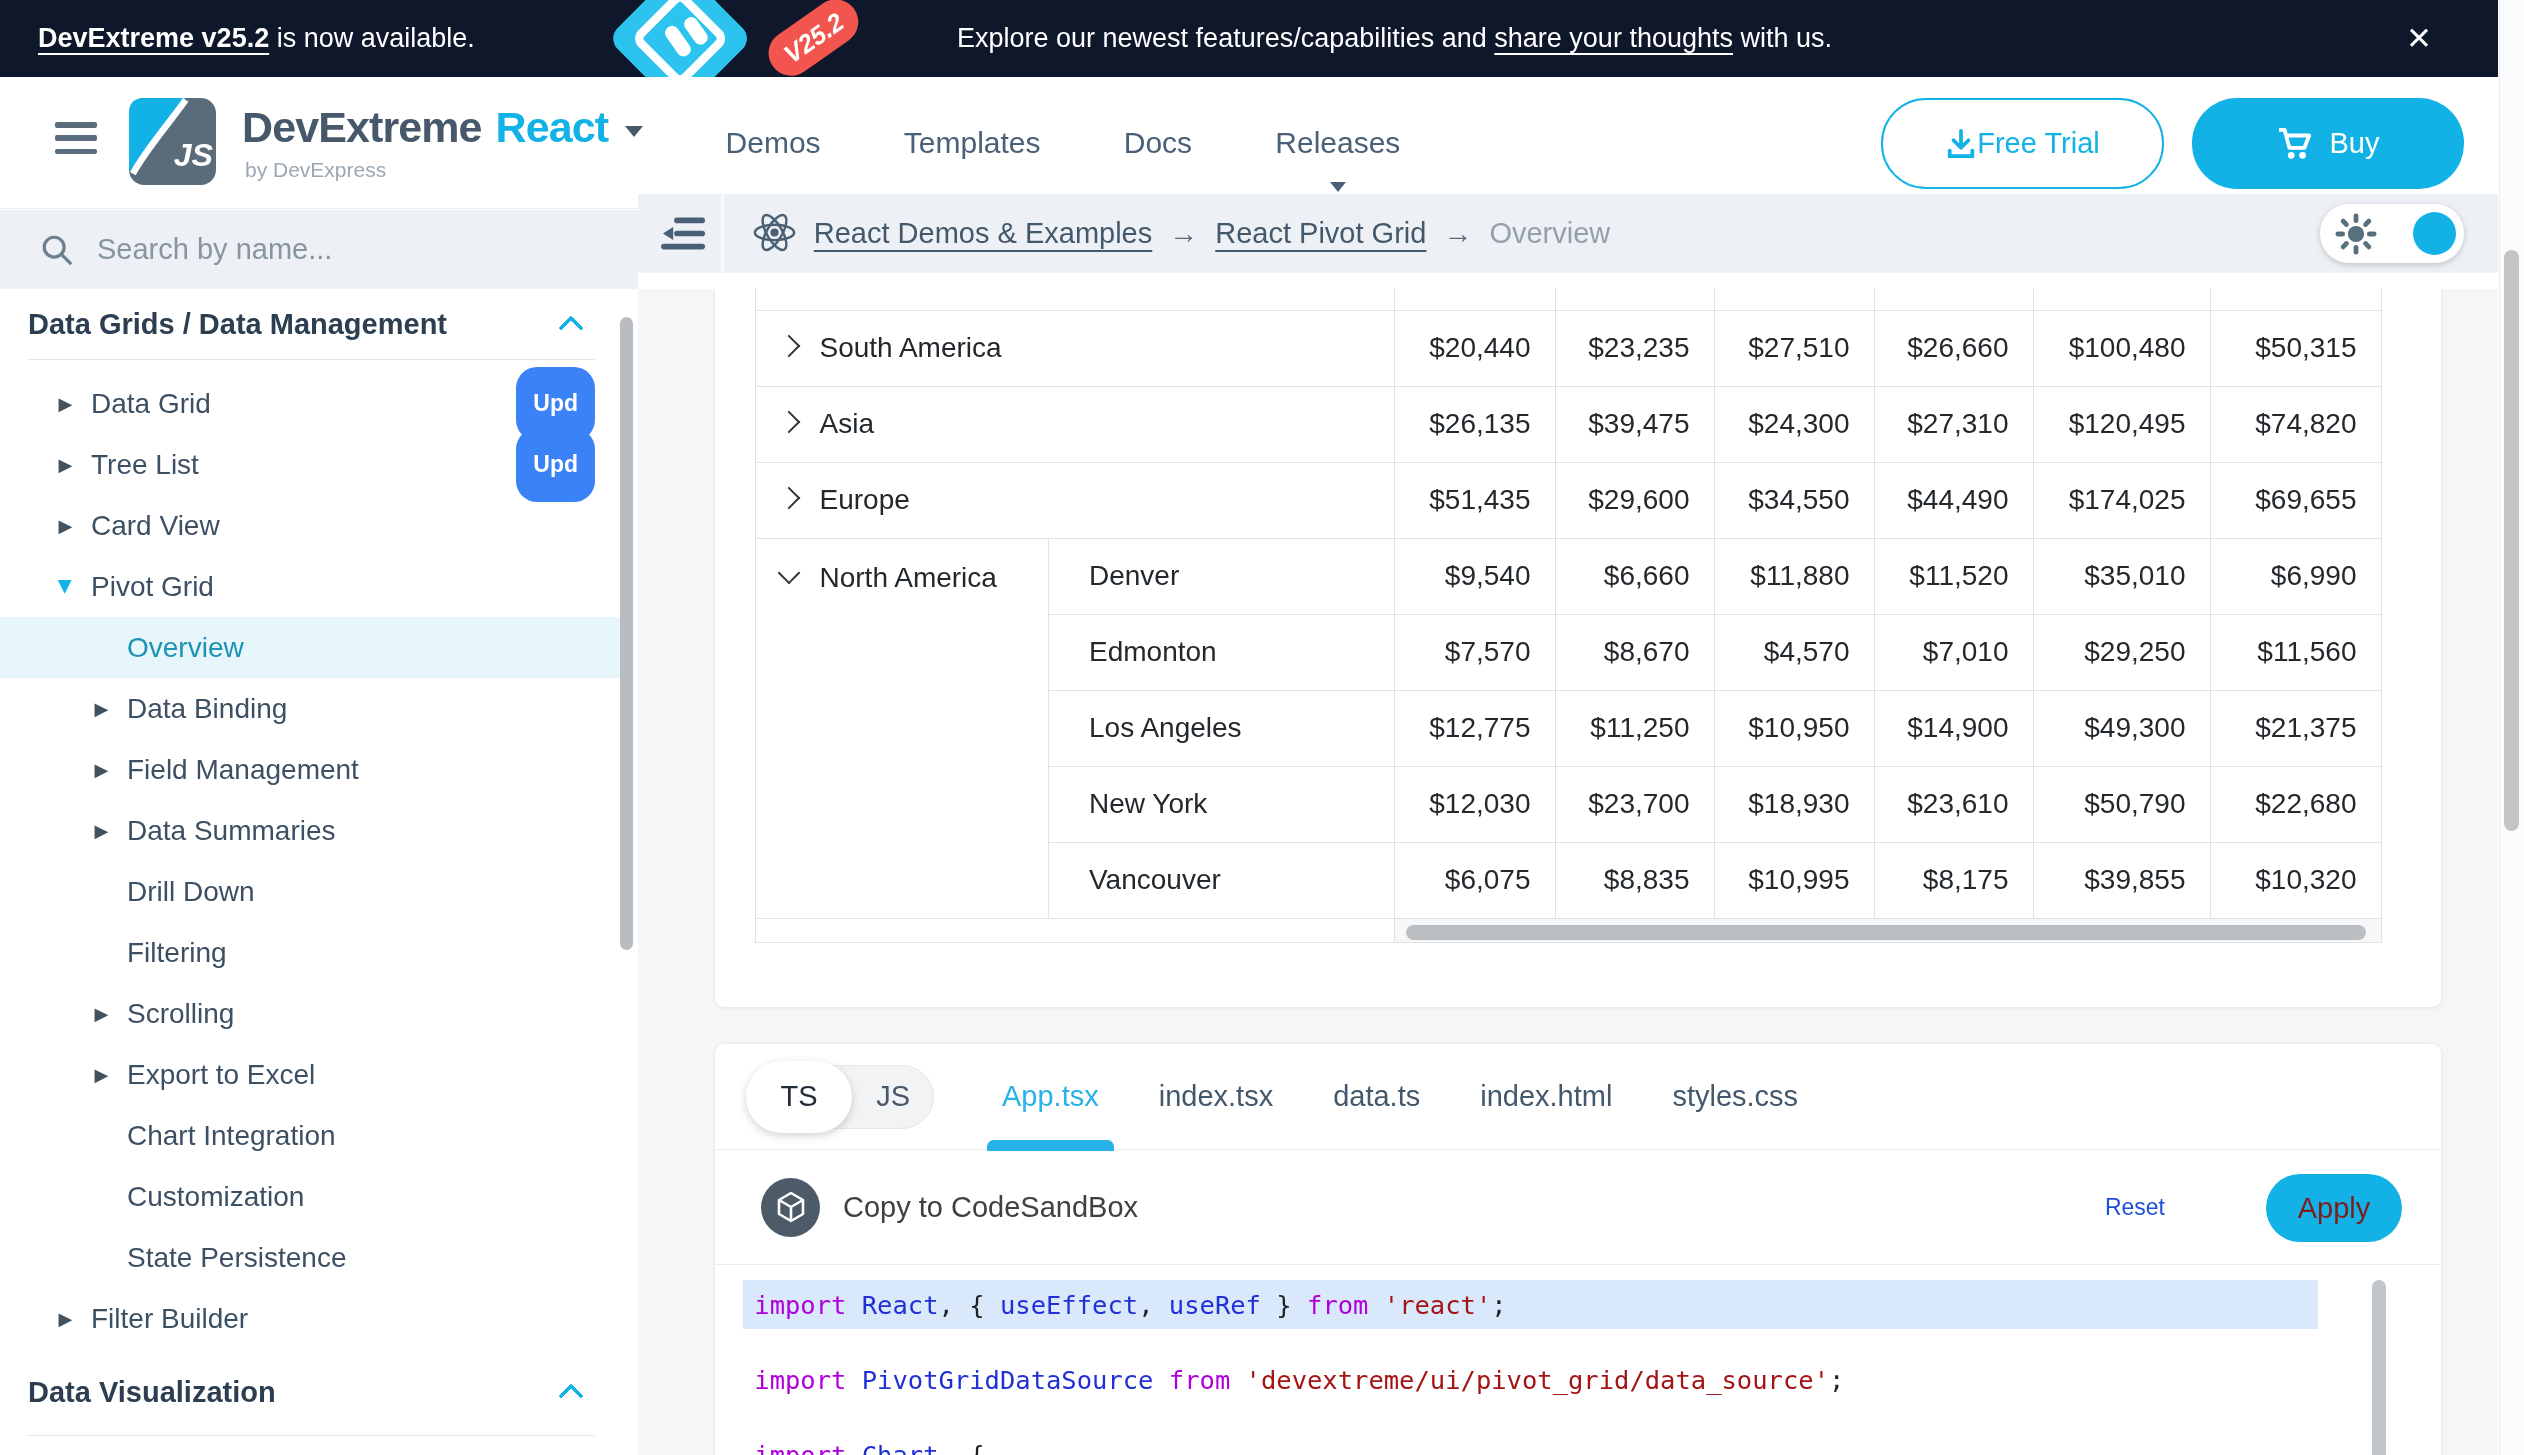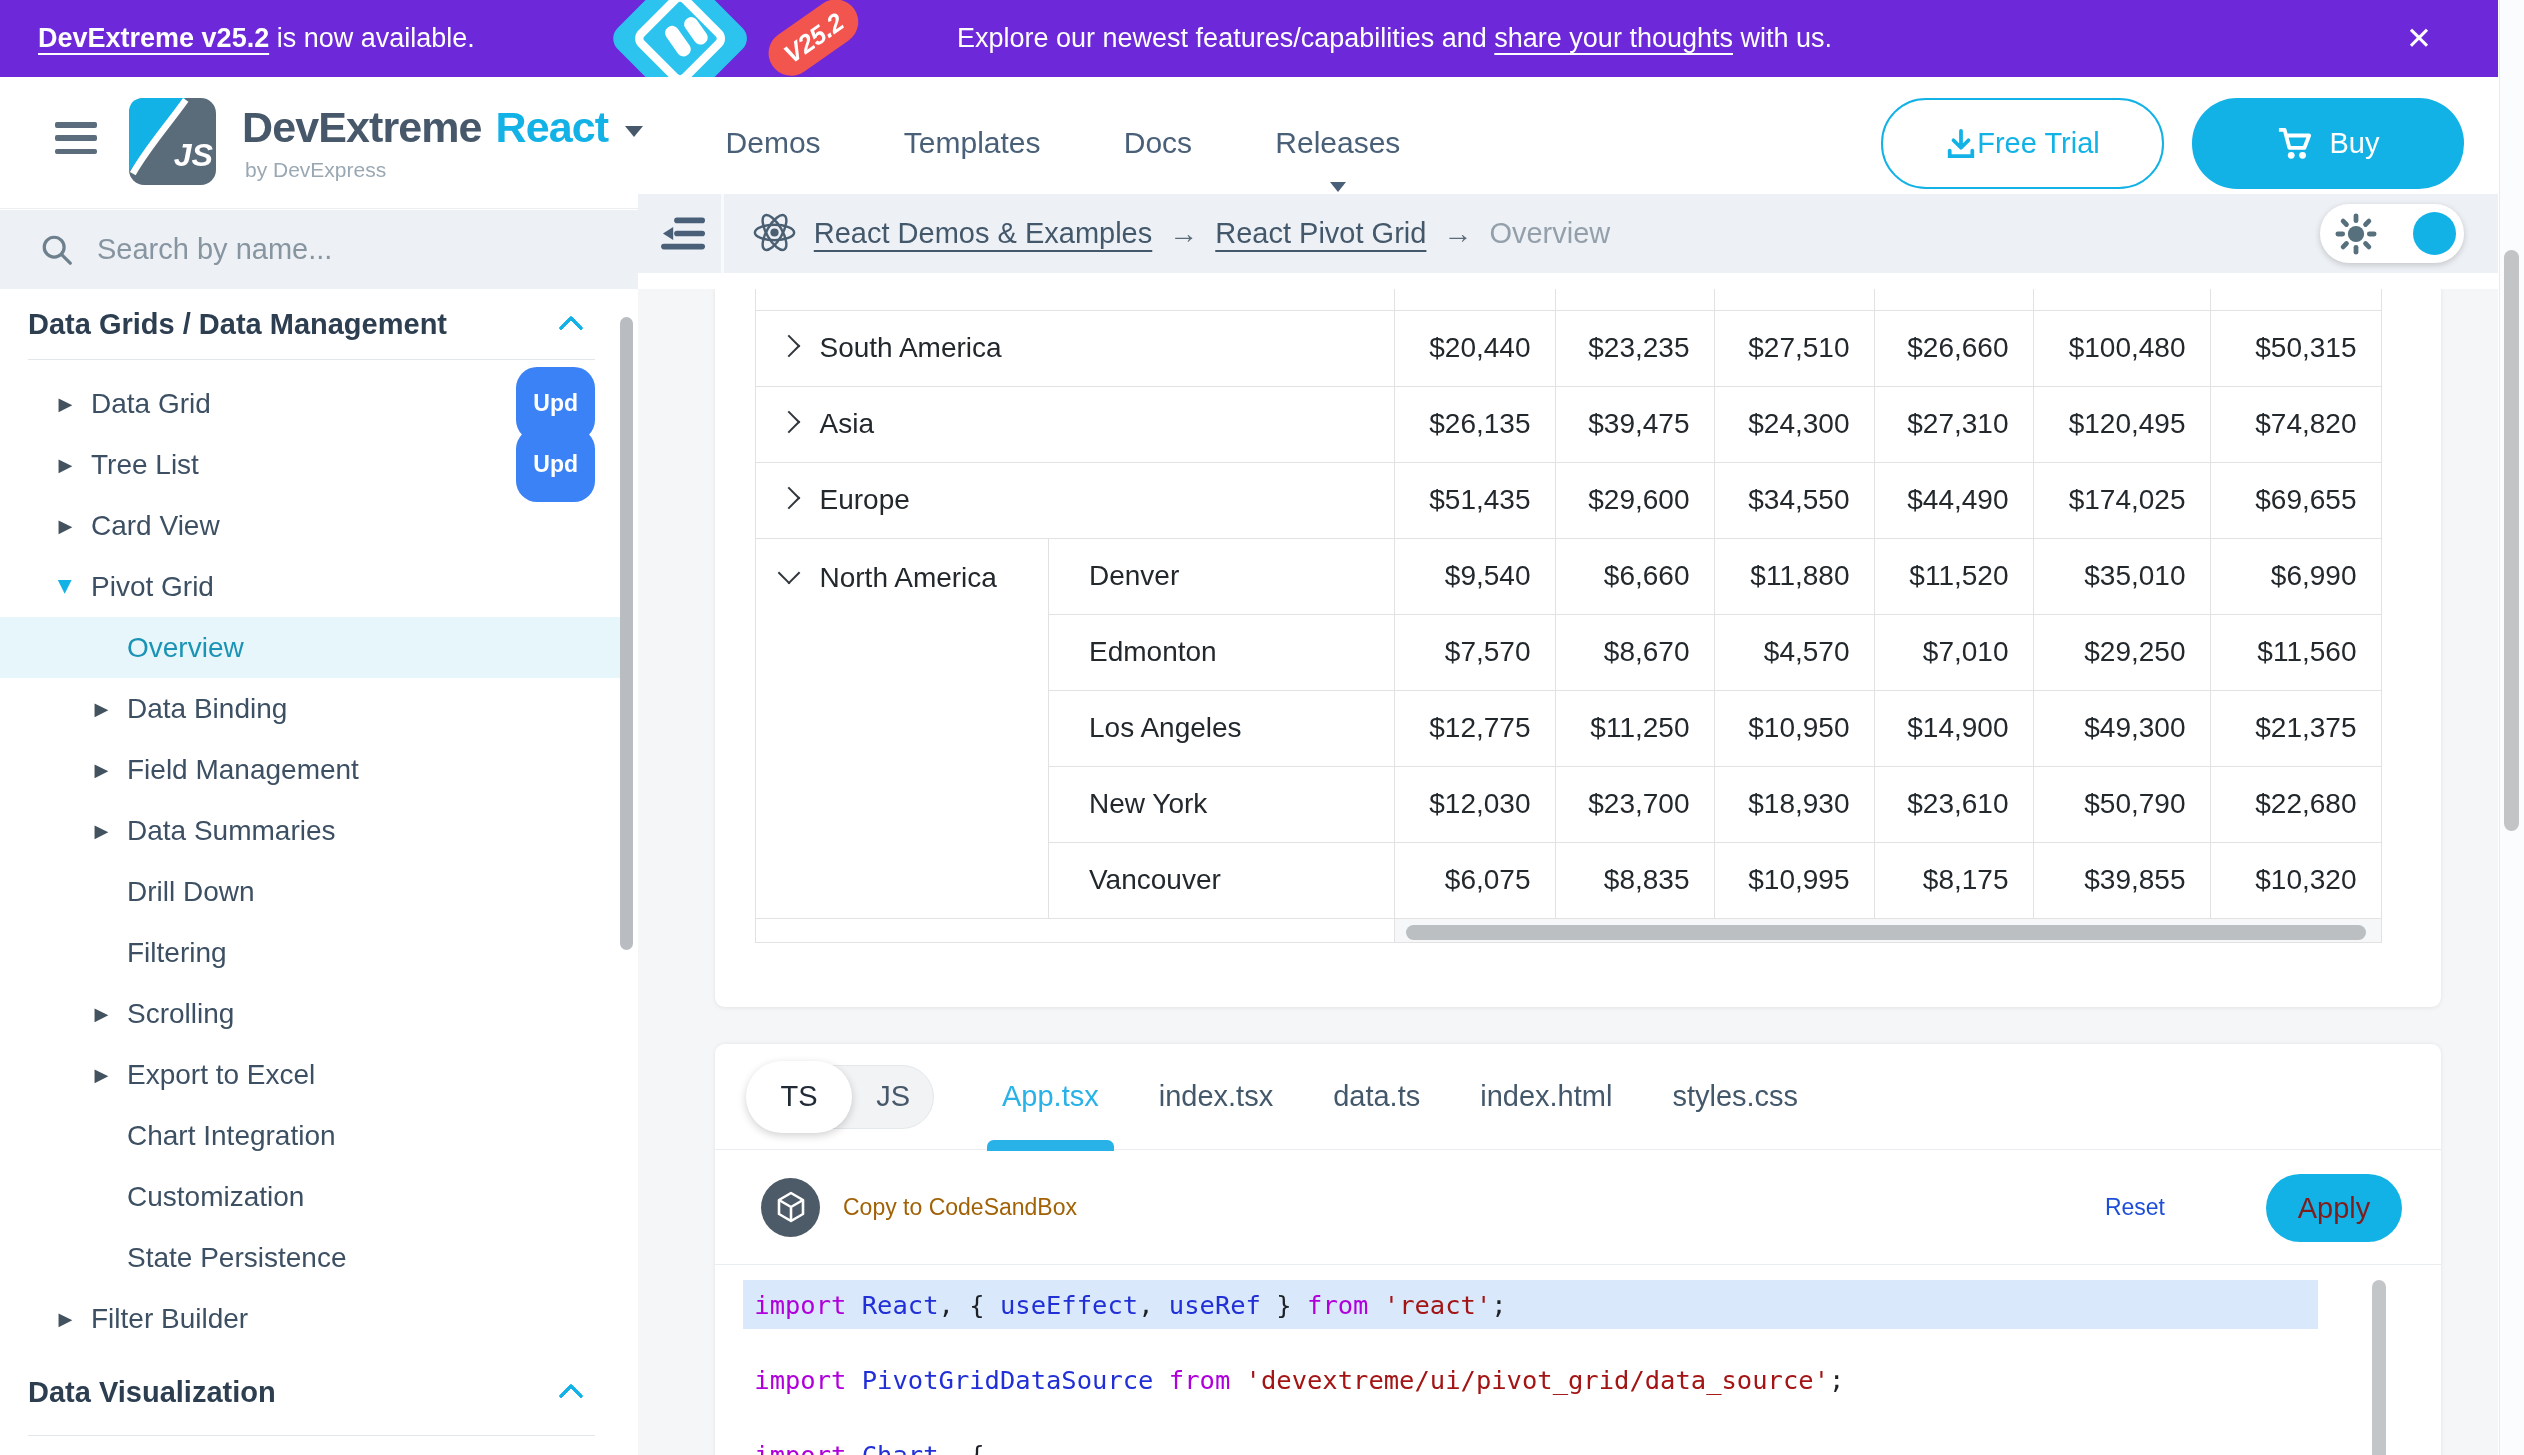--- a/index.html
+++ b/index.html
@@ -1,21 +1,21 @@
 <!DOCTYPE html>
 <html style="font-size:15px"><head>
 <meta charset="utf-8">
 <style>
   html,body{margin:0;padding:0}
   .page{position:relative;width:2525px;height:1456px;background:#fff;overflow:hidden;
         font-family:"Liberation Sans",sans-serif;-webkit-font-smoothing:antialiased}
   a{cursor:pointer}
 
   
-  .banner{position:absolute;left:0;top:0;width:2498px;height:77px;background:#6d28d9;color:#fff}
+  .banner{position:absolute;left:0;top:0;width:2498px;height:77px;background:#0f172a;color:#fff}
   .banner-left{position:absolute;left:38px;top:0;height:77px;display:flex;align-items:center;font-size:27px;white-space:pre}
   .banner-left a{color:#fff;font-weight:bold;text-decoration:underline;text-underline-offset:5.7px}
   .banner-msg{position:absolute;left:957px;top:0;height:77px;display:flex;align-items:center;font-size:27px;font-weight:500;white-space:pre}
   .banner-msg a{color:#fff;text-decoration:underline;text-underline-offset:5.7px}
   .banner-close{position:absolute;right:60px;top:0;height:77px;display:flex;align-items:center;font-size:31px;color:#fff;background:none;border:none;cursor:pointer}
   .banner-logo{position:absolute;left:590px;top:0;width:321px;height:77px;overflow:hidden}
 
   
   .hdr-bar{position:absolute;left:0;top:77px;width:2498px;height:132px;background:#fff;border-bottom:1.9px solid #eceff2;box-sizing:border-box}
   .hamburger{position:absolute;left:55px;top:45px;width:42px;cursor:pointer}
@@ -97,21 +97,21 @@
   .lang-ts{position:absolute;left:-1.9px;top:-4.7px;width:106px;height:72px;background:#fff;border-radius:36px;
            box-shadow:0 2.8px 8.5px rgba(0,0,0,.18);display:flex;align-items:center;justify-content:center;font-size:29px;color:#202b36}
   .lang-js{position:absolute;right:23px;top:0;height:62px;display:flex;align-items:center;font-size:29px;color:#46586a}
   .file-tabs{display:flex;margin-left:38px;height:106px}
   .ftab{position:relative;display:flex;align-items:center;padding:0 30px;font-size:29px;color:#44586b;cursor:pointer}
   .ftab.active{color:#29b2e8}
   .ftab.active::after{content:"";position:absolute;bottom:-1.9px;left:15px;right:15px;height:11.3px;background:#29b2e8;border-radius:6.6px 6.6px 0 0}
   .sandbox-row{position:absolute;left:0;top:108px;width:1726px;height:113px;border-bottom:1.9px solid #e9edf0;box-sizing:border-box}
   .csb-btn{position:absolute;left:40px;top:24.5px;display:flex;align-items:center;gap:23px;background:none;border:none;cursor:pointer;font-family:"Liberation Sans",sans-serif}
   .csb-icon{width:59px;height:59px;border-radius:50%;background:#4d5a68;display:flex;align-items:center;justify-content:center}
-  .csb-label{font-size:23px;color:#a16207}
+  .csb-label{font-size:29px;color:#404040}
   .reset-btn{position:absolute;right:270px;top:0;height:111px;display:flex;align-items:center;font-size:23px;color:#1d4ed8;background:none;border:none;cursor:pointer;font-family:"Liberation Sans",sans-serif}
   .apply-btn{position:absolute;right:39px;top:22px;width:136px;height:68px;background:#12b2e6;color:#7f1d1d;font-size:29px;border:none;border-radius:34px;cursor:pointer;font-family:"Liberation Sans",sans-serif}
   .code-area{position:absolute;left:0;top:221px;width:1726px;height:196px;overflow:hidden}
   .code-line{position:relative;margin:0 0 26.4px 28px;height:49px;display:flex;align-items:center;padding-left:11.3px;width:1575px;box-sizing:border-box;
              font-family:"DejaVu Sans Mono",monospace;font-size:25.5px;color:#1d2126;white-space:pre}
   .code-line:first-child{margin-top:15px}
   .code-line.hl{background:#d9e8fa}
   .tk-kw{color:#af00db}.tk-id{color:#2130d6}.tk-str{color:#a31515}.tk-pl{color:#1d2126}
   .code-scroll{position:absolute;right:55px;top:236px;width:14px;height:181px}
   .code-thumb{width:14px;height:181px;background:#c3c6c9;border-radius:7.6px}

